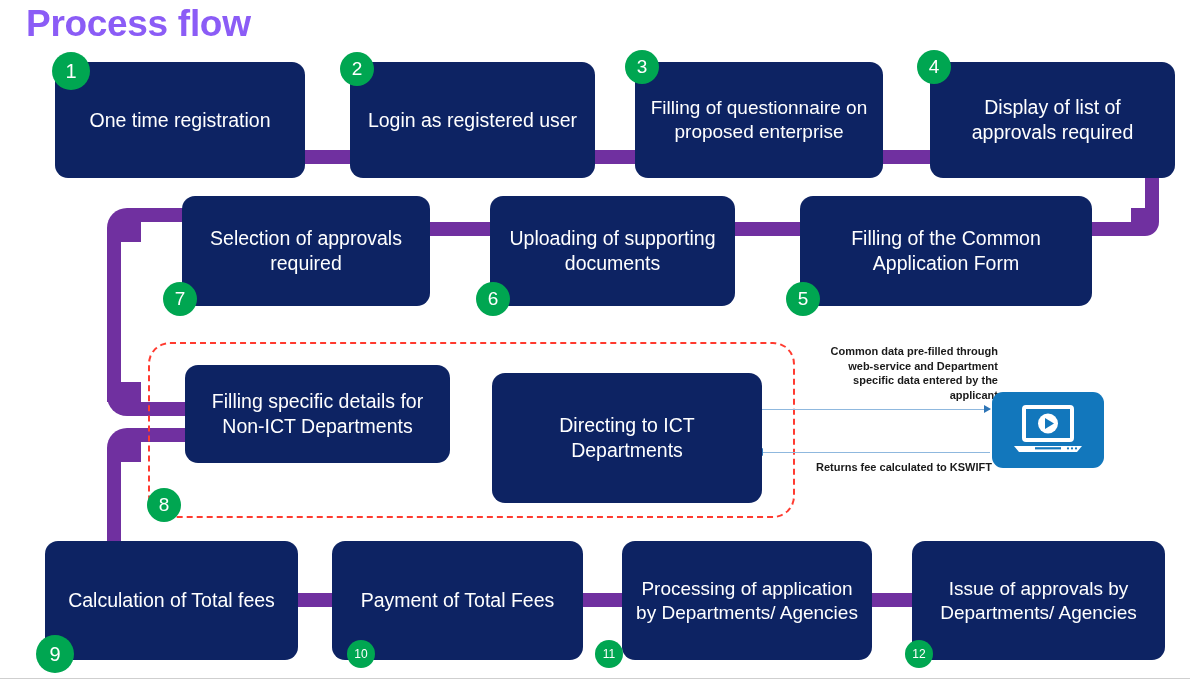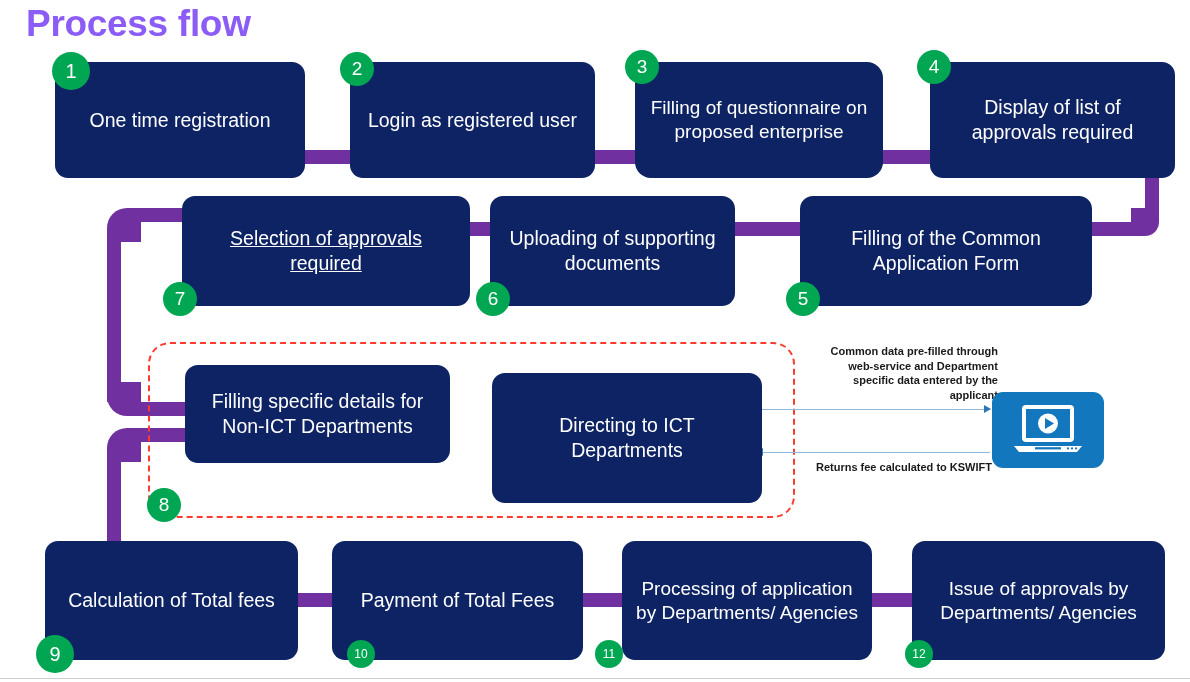--- a/index.html
+++ b/index.html
@@ -179,35 +179,35 @@
     <span>1</span>
   </div>
 
   <div class="box" style="left:350px;top:62px;width:245px;height:116px;">
     <span class="txt">Login as registered user</span>
   </div>
   <div class="badge md" style="left:340px;top:52px;">
     <span>2</span>
   </div>
 
-  <div class="box small" style="left:635px;top:62px;width:248px;height:116px;border-radius:16px;">
+  <div class="box small" style="left:635px;top:62px;width:248px;height:116px;">
     <span class="txt">Filling of questionnaire on proposed enterprise</span>
   </div>
   <div class="badge md" style="left:625px;top:50px;">
     <span>3</span>
   </div>
 
   <div class="box" style="left:930px;top:62px;width:245px;height:116px;">
     <span class="txt">Display of list of approvals required</span>
   </div>
   <div class="badge md" style="left:917px;top:50px;">
     <span>4</span>
   </div>
 
-  <div class="box" style="left:182px;top:196px;width:288px;height:110px;text-decoration:underline;">
+  <div class="box" style="left:182px;top:196px;width:248px;height:110px;">
     <span class="txt">Selection of approvals required</span>
   </div>
   <div class="badge md" style="left:163px;top:282px;">
     <span>7</span>
   </div>
 
   <div class="box" style="left:490px;top:196px;width:245px;height:110px;">
     <span class="txt">Uploading of supporting documents</span>
   </div>
   <div class="badge md" style="left:476px;top:282px;">

